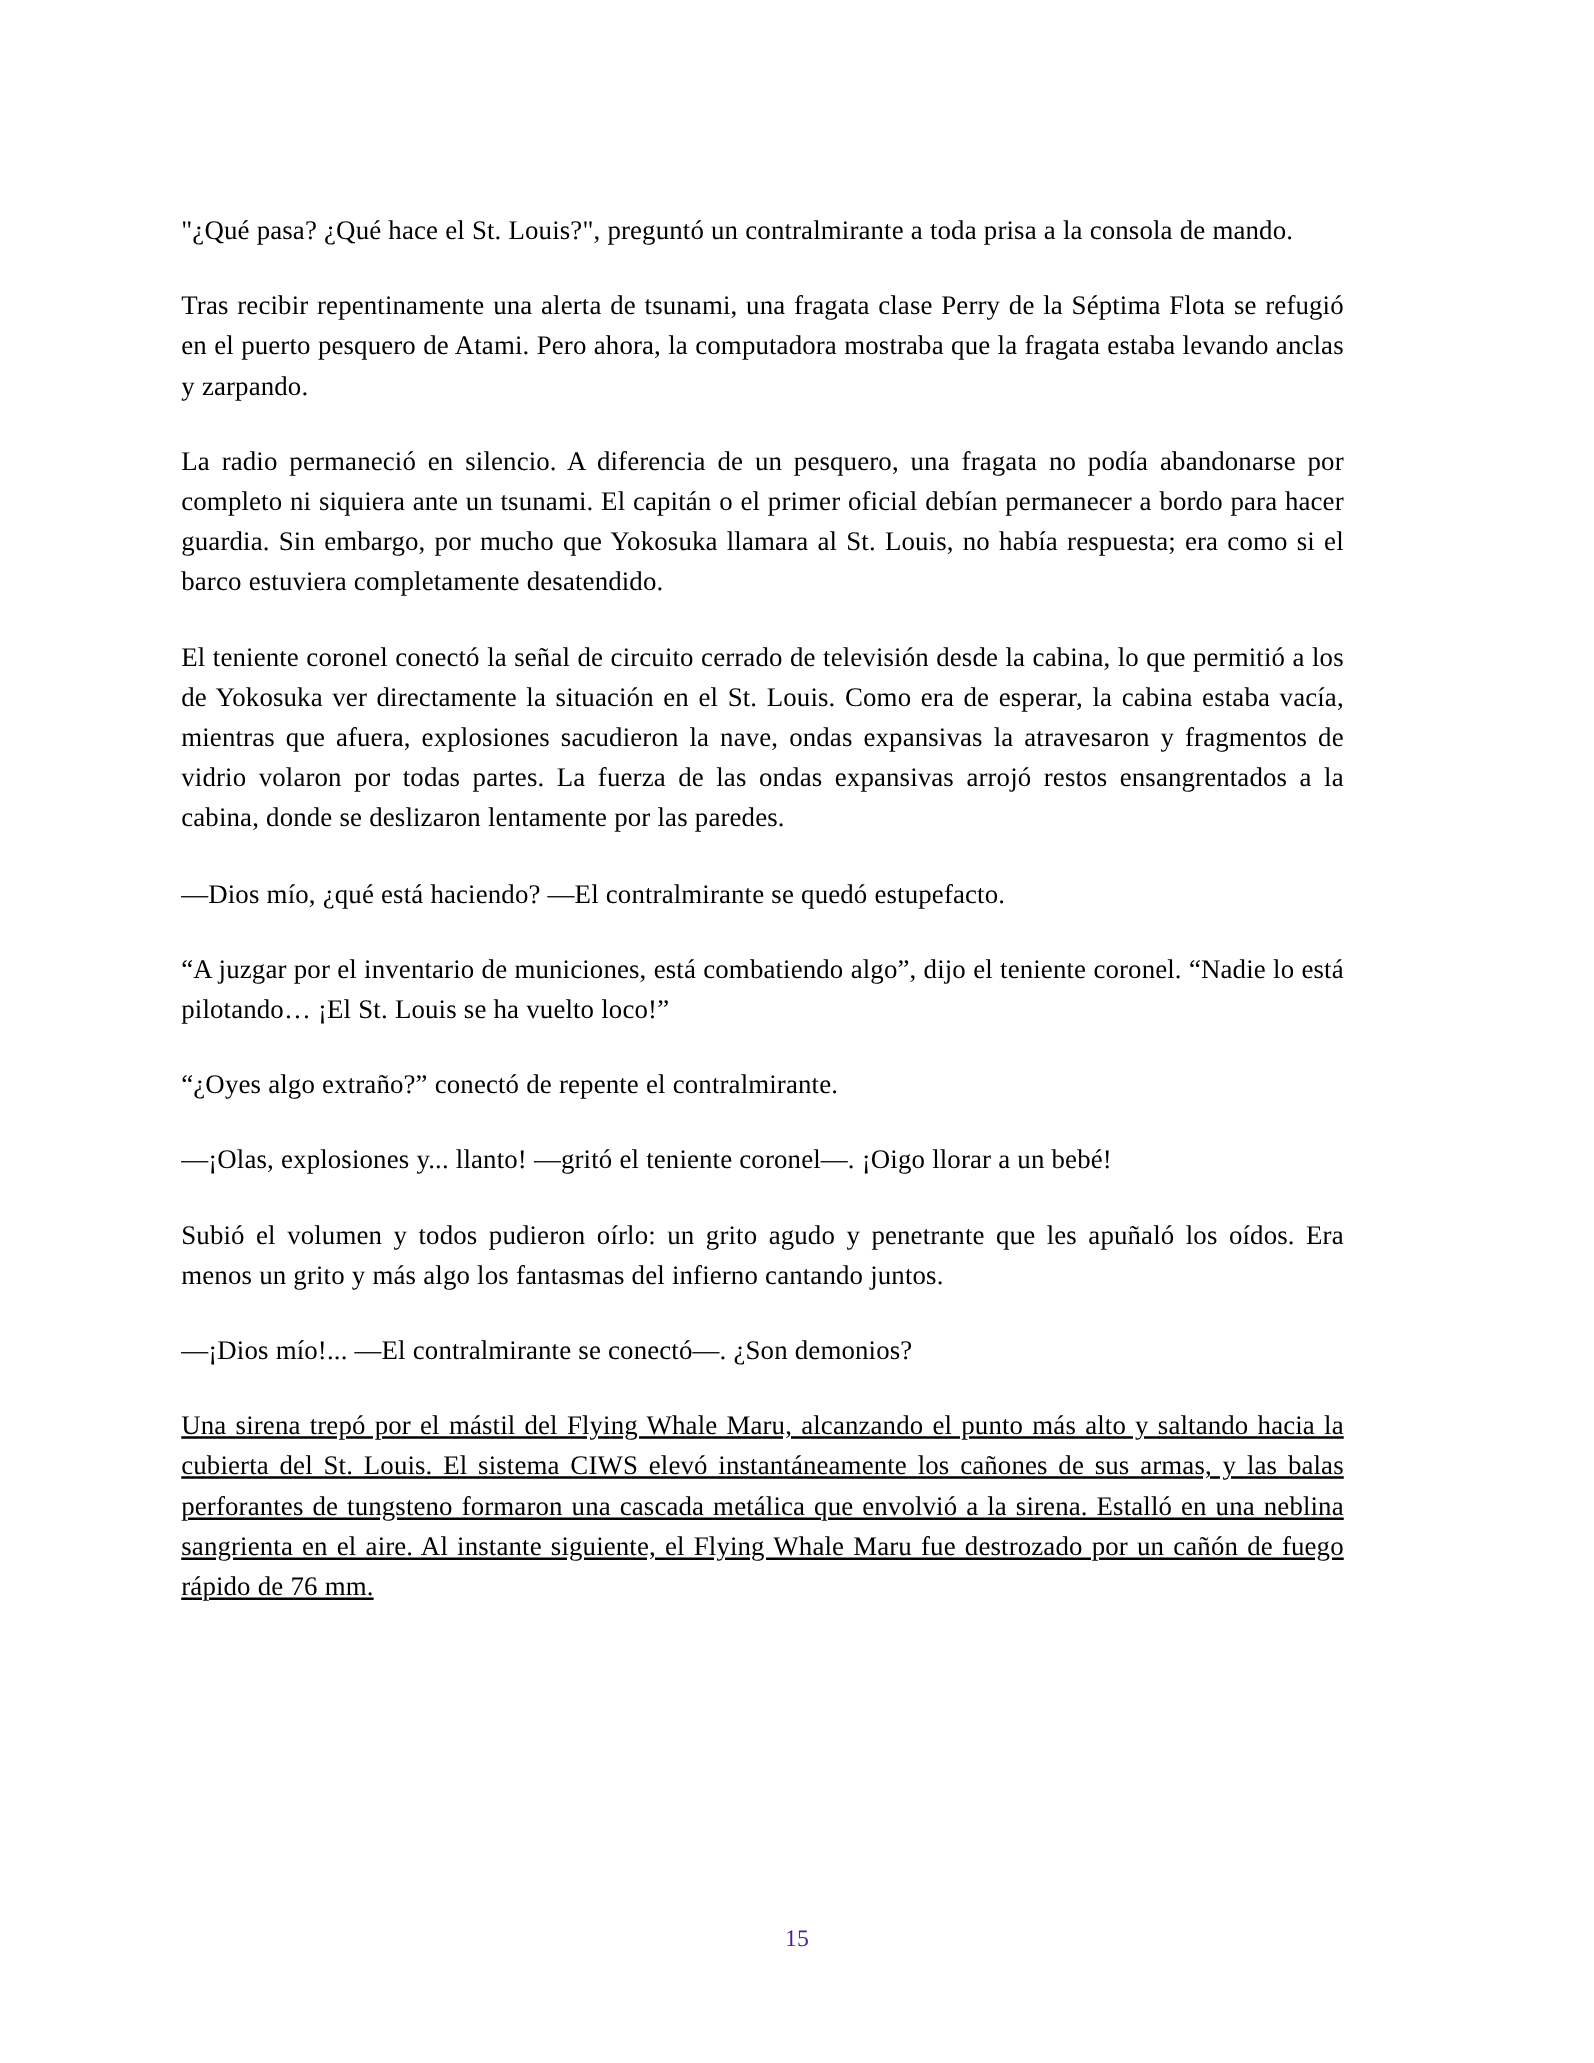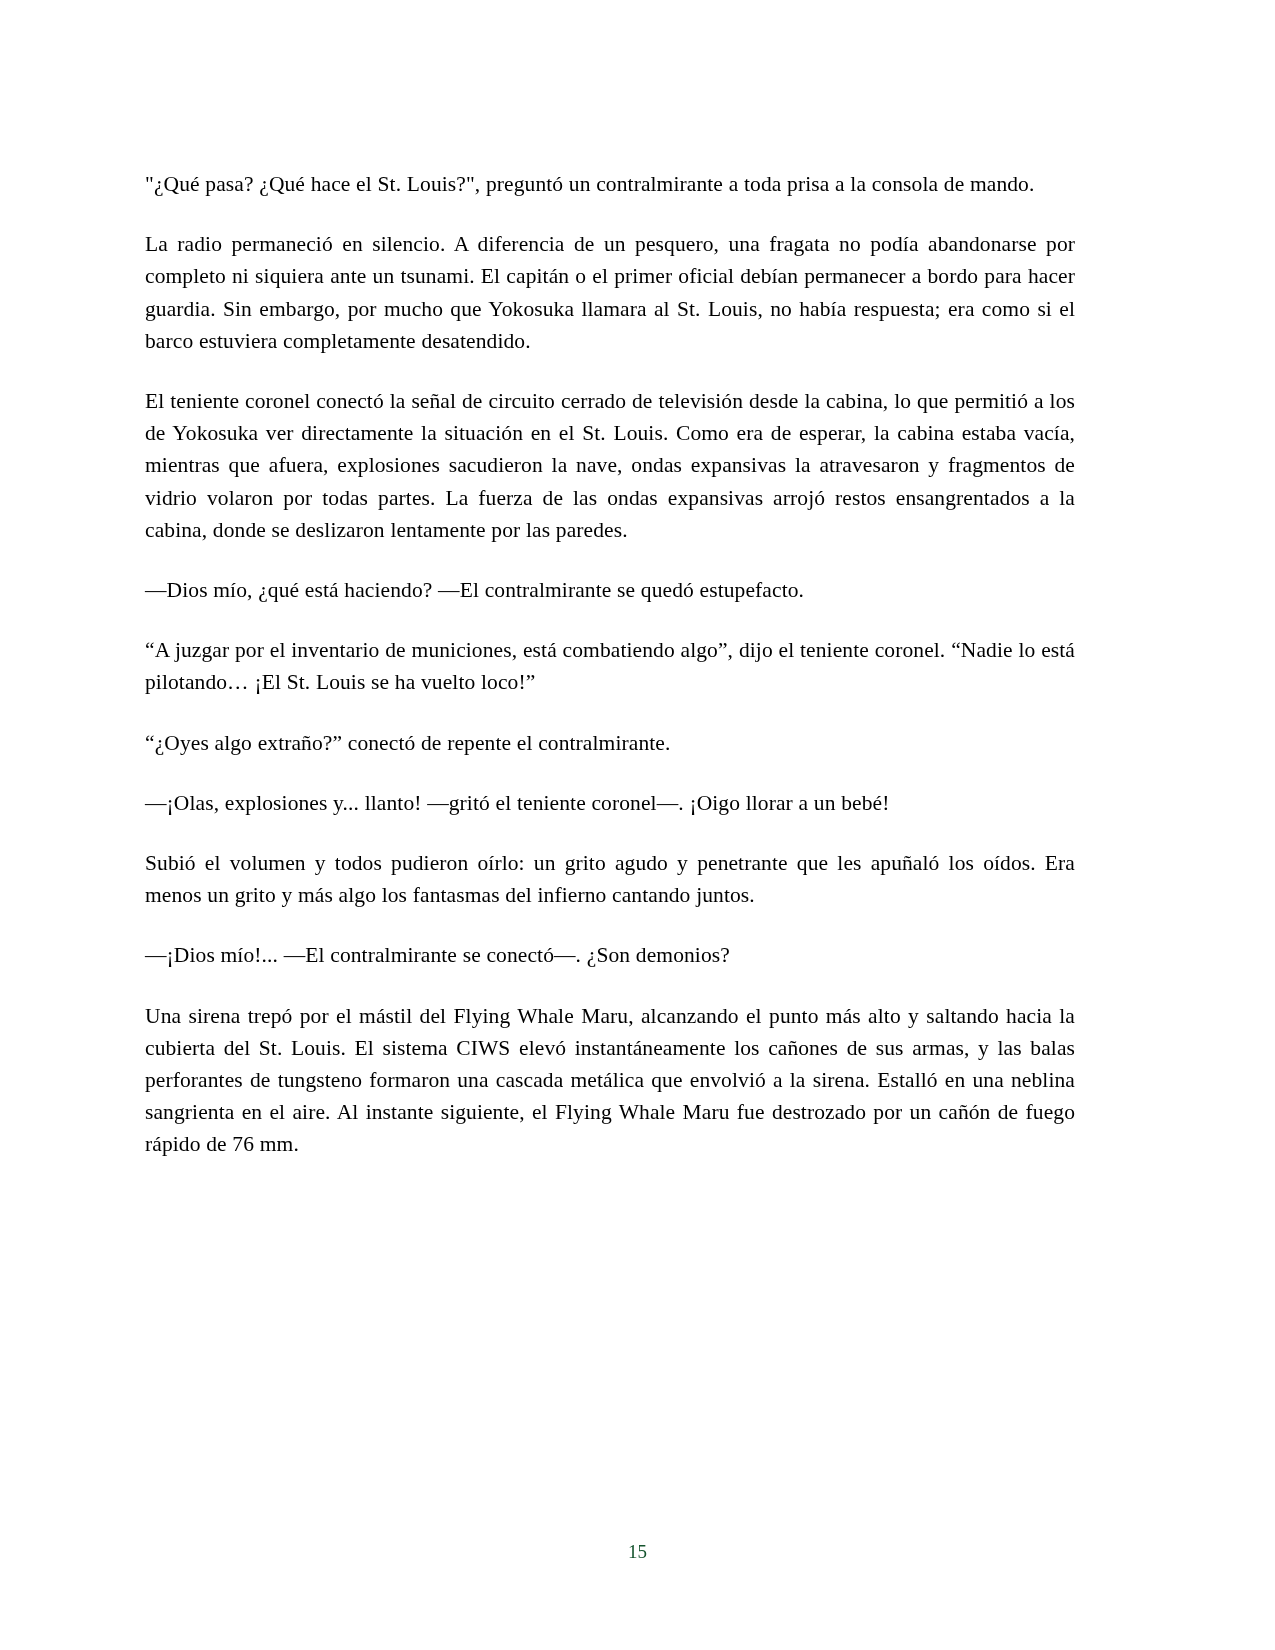--- a/index.html
+++ b/index.html
@@ -33,40 +33,42 @@
     line-height: 32.2px;
     text-align: justify;
     text-justify: inter-word;
     hyphens: none;
     -webkit-hyphens: none;
     letter-spacing: 0.1px;
     word-spacing: 0.2px;
   }
   p.para:last-child {
     margin-bottom: 0;
+    text-decoration: underline;
   }
   .page-number {
     position: absolute;
     left: 0;
     right: 0;
     top: 1540px;
     text-align: center;
     font-size: 19px;
     line-height: 24px;
     font-family: "Liberation Serif", "DejaVu Serif", serif;
-    color: #14532d;
+    color: #4c1d95;
   }
 </style>
 </head>
 <body>
 
 <div class="page">
 
   <div class="text-column">
     <p class="para">"¿Qué pasa? ¿Qué hace el St. Louis?", preguntó un contralmirante a toda prisa a la consola de mando.</p>
+    <p class="para">Tras recibir repentinamente una alerta de tsunami, una fragata clase Perry de la Séptima Flota se refugió en el puerto pesquero de Atami. Pero ahora, la computadora mostraba que la fragata estaba levando anclas y zarpando.</p>
     <p class="para">La radio permaneció en silencio. A diferencia de un pesquero, una fragata no podía abandonarse por completo ni siquiera ante un tsunami. El capitán o el primer oficial debían permanecer a bordo para hacer guardia. Sin embargo, por mucho que Yokosuka llamara al St. Louis, no había respuesta; era como si el barco estuviera completamente desatendido.</p>
     <p class="para">El teniente coronel conectó la señal de circuito cerrado de televisión desde la cabina, lo que permitió a los de Yokosuka ver directamente la situación en el St. Louis. Como era de esperar, la cabina estaba vacía, mientras que afuera, explosiones sacudieron la nave, ondas expansivas la atravesaron y fragmentos de vidrio volaron por todas partes. La fuerza de las ondas expansivas arrojó restos ensangrentados a la cabina, donde se deslizaron lentamente por las paredes.</p>
     <p class="para">—Dios mío, ¿qué está haciendo? —El contralmirante se quedó estupefacto.</p>
     <p class="para">“A juzgar por el inventario de municiones, está combatiendo algo”, dijo el teniente coronel. “Nadie lo está pilotando… ¡El St. Louis se ha vuelto loco!”</p>
     <p class="para">“¿Oyes algo extraño?” conectó de repente el contralmirante.</p>
     <p class="para">—¡Olas, explosiones y... llanto! —gritó el teniente coronel—. ¡Oigo llorar a un bebé!</p>
     <p class="para">Subió el volumen y todos pudieron oírlo: un grito agudo y penetrante que les apuñaló los oídos. Era menos un grito y más algo los fantasmas del infierno cantando juntos.</p>
     <p class="para">—¡Dios mío!... —El contralmirante se conectó—. ¿Son demonios?</p>
     <p class="para">Una sirena trepó por el mástil del Flying Whale Maru, alcanzando el punto más alto y saltando hacia la cubierta del St. Louis. El sistema CIWS elevó instantáneamente los cañones de sus armas, y las balas perforantes de tungsteno formaron una cascada metálica que envolvió a la sirena. Estalló en una neblina sangrienta en el aire. Al instante siguiente, el Flying Whale Maru fue destrozado por un cañón de fuego rápido de 76 mm.</p>
   </div>

